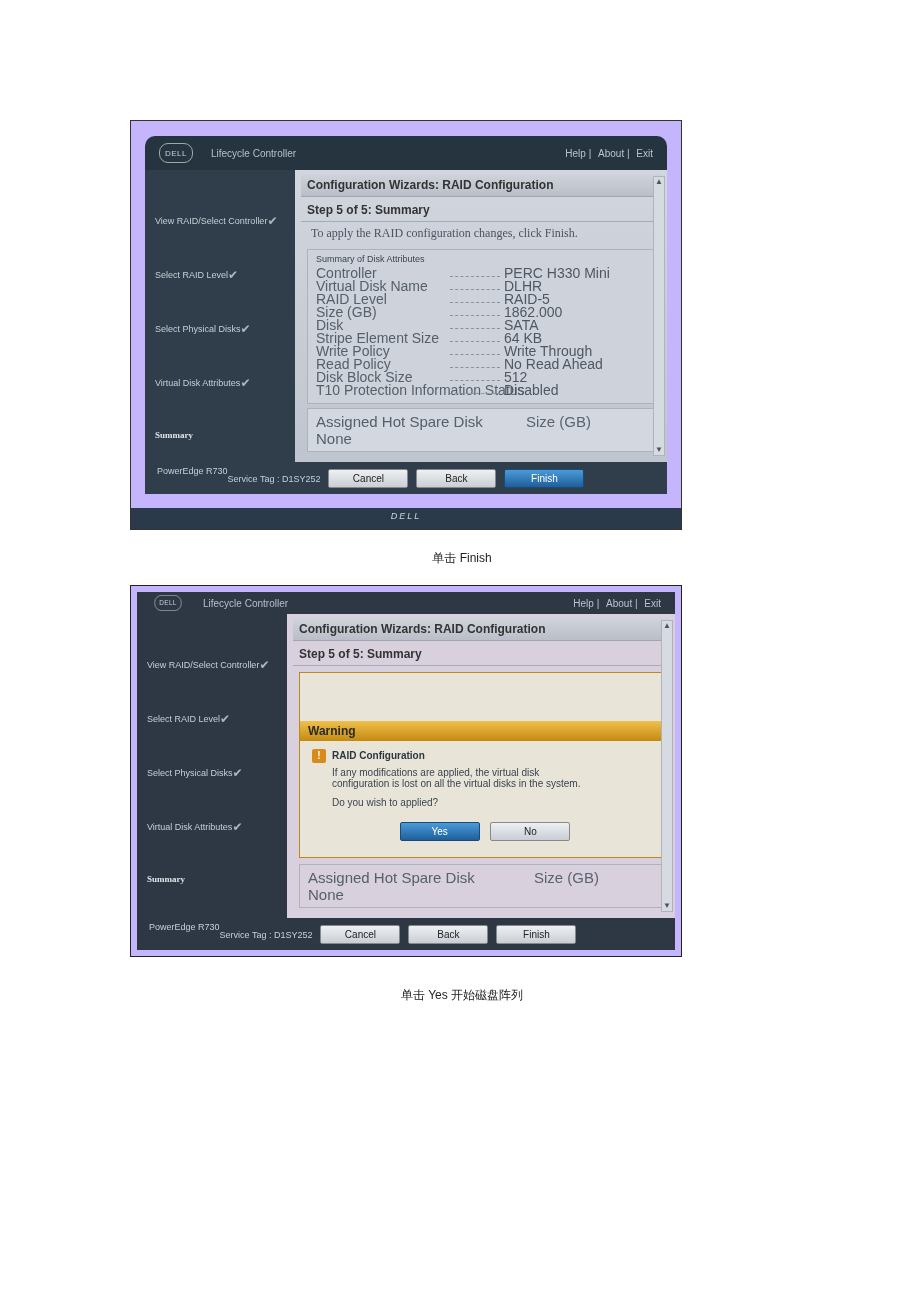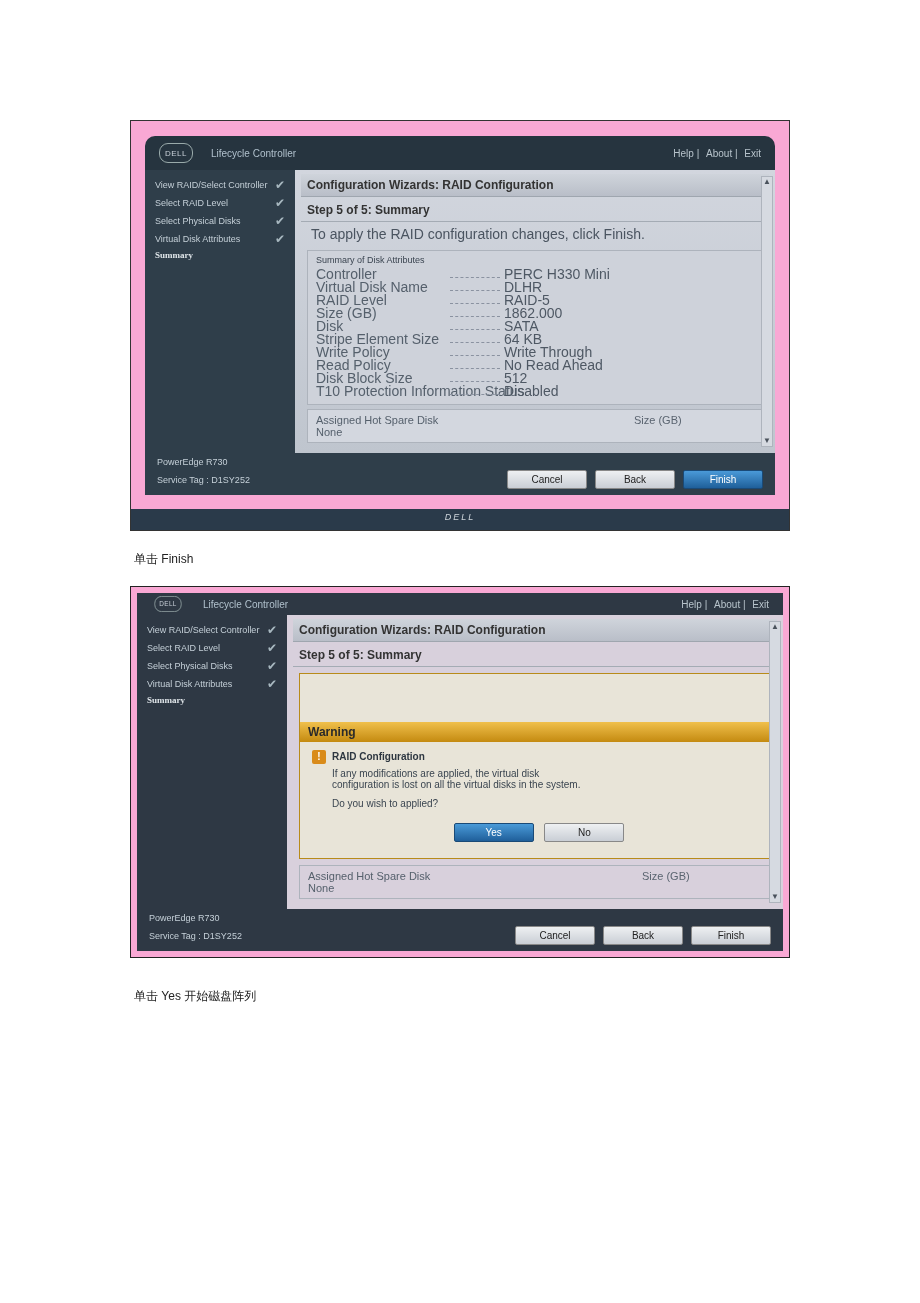--- a/index.html
+++ b/index.html
@@ -6,22 +6,22 @@
     margin: 0;
     background: #fff;
     font-family: Arial, "Microsoft YaHei", sans-serif;
     font-size: 11px;
     width: 920px;
   }
   .page {
     padding: 120px 130px 300px 130px;
   }
   .screenshot {
-    width: 660px;
-    background: #f9a8d4;
+    width: 552px;
+    background: #c4b5fd;
     margin-bottom: 18px;
     position: relative;
     border: 1px solid #333;
     box-sizing: border-box;
   }
   .inner-frame {
     margin: 15px 14px 14px 14px;
     background: #26343f;
     border-radius: 10px 10px 2px 2px;
     padding: 0;
@@ -57,23 +57,24 @@
   }
   .sidebar {
     width: 130px;
     background: #2f3e4a;
     color: #c5d0d8;
     font-size: 9px;
     padding: 6px 10px;
   }
   .sidebar .step {
     display: flex;
-    justify-content: space-between;
+    justify-content: flex-start;
     align-items: center;
     padding: 2px 0;
+    margin-top: 36px;
   }
   .check { font-size: 12px; color: #a8b8c0;}
   .sidebar .current { font-weight: bold; color: #e0e6ea; font-family: Liberation Serif, serif;}
   .main-panel {
     flex: 1;
     background: linear-gradient(#d2d6de, #bfc5ce);
     padding: 4px 6px 6px 6px;
     font-size: 10px;
     color: #333;
     position: relative;
@@ -88,21 +89,22 @@
   }
   .panel-sub {
     font-weight: bold;
     font-size: 12px;
     padding: 4px 6px;
     border-bottom: 1px solid #a4abb4;
   }
   .hint {
     padding: 4px 10px;
     color: #4a5460;
-    font-size: 14px;
+    font-size: 12px;
+    font-family: Liberation Serif, serif;
   }
   .attr-block {
     border: 1px solid #adb3bc;
     background: #ced2da;
     margin: 4px 6px;
     padding: 4px 8px 6px 8px;
   }
   .attr-head {
     color: #3a4450;
     font-size: 9px;
@@ -121,33 +123,33 @@
     border-bottom: 1px dashed #8a92a0;
     height: 6px;
     margin: 0 4px;
   }
   .attr-row .v { color: #4e5864;}
   .spare-block {
     border: 1px solid #adb3bc;
     background: #d3d7df;
     margin: 4px 6px;
     padding: 4px 8px;
-    font-size: 11px;
+    font-size: 15px;
     color: #55606c;
     display: flex;
   }
   .spare-block .l { flex:1;}
   .spare-block .r { width: 120px; text-align: left; color:#5a6470;}
   .footer-bar {
     background: #2f3e4a;
     color: #c5d0d8;
     font-size: 9px;
     padding: 4px 12px 0 12px;
     display: flex;
-    flex-direction: column;
+    flex-direction: row;
   }
   .footer-row2 {
     display: flex;
     align-items: center;
     padding: 3px 0 6px 0;
   }
   .footer-row2 .svc { flex:1;}
   .btn {
     display:inline-block;
     min-width: 58px;
@@ -226,20 +228,21 @@
   }
   .warning-btns {
     text-align:center;
     padding: 6px 0 8px 0;
   }
 
   .caption {
     font-size: 12px;
     color: #222;
     margin: 20px 0 18px 4px;
+    text-align: center;
   }
 
   
   .screenshot.s2 .body-area,
   .screenshot.s2 .main-panel,
   .screenshot.s2 .attr-block,
   .screenshot.s2 .spare-block {
      background: #d8d0dc;
   }
   .screenshot.s2 .sidebar,

